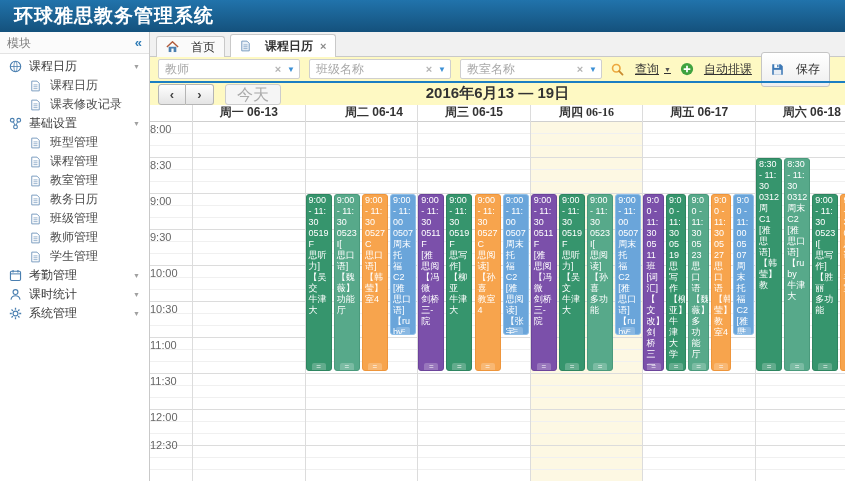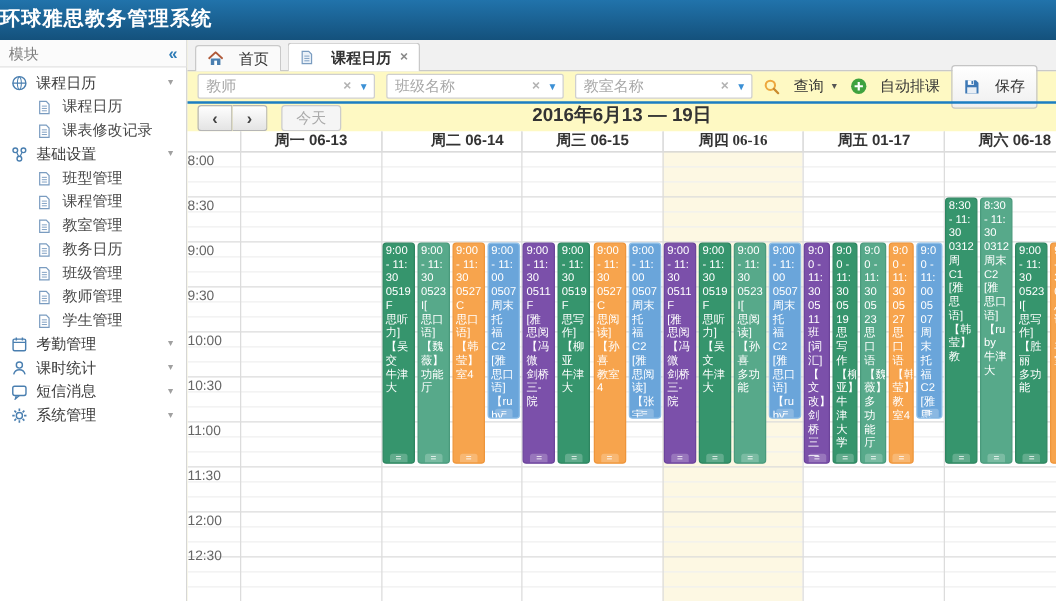--- a/index.html
+++ b/index.html
@@ -1,21 +1,21 @@
 <!DOCTYPE html>
 <html><head>
 <meta charset="utf-8">
 <style>
   html,body{margin:0;padding:0;width:845px;height:481px;overflow:hidden;
     font-family:"Liberation Sans","DejaVu Sans",sans-serif;background:#fff;position:relative;}
   *{box-sizing:border-box;}
   
   .topbar{position:absolute;left:0;top:0;width:845px;height:32px;
-    background:linear-gradient(#2173ab,#14517c);color:#fff;font-size:16px;font-weight:bold;
-    line-height:32px;letter-spacing:1px;}
+    background:linear-gradient(#2173ab,#14517c);color:#fff;font-size:19px;font-weight:bold;
+    line-height:32px;padding-left:14px;letter-spacing:1px;}
   
   .sidebar{position:absolute;left:0;top:32px;width:150px;bottom:0;background:#fff;
     border-right:1px solid #c9c9c9;}
   .side-header{height:22px;line-height:22px;padding:0 7px;color:#808080;font-size:12px;
     border-bottom:1px solid #e3e3e3;background:#fbfbfb;}
   .collapse{float:right;color:#2f7cb6;font-weight:bold;font-size:13px;cursor:pointer;}
   .menu{padding-top:3px;}
   .menu-row{height:19px;display:flex;align-items:center;font-size:12px;color:#3a3a3a;
     padding-left:9px;cursor:pointer;white-space:nowrap;}
   .menu-row.leaf{padding-left:30px;color:#4a4a4a;}
@@ -31,35 +31,35 @@
   .tab.active{background:#fff;height:23px;font-weight:bold;}
   .tab .x{color:#8a8a8a;font-weight:bold;margin-left:2px;font-size:11px;}
   .toolbar{position:absolute;top:25px;left:0;right:0;height:24px;display:flex;
     align-items:center;padding-left:8px;gap:9px;}
   .combo{display:flex;align-items:center;border:1px solid #cfcfcf;border-radius:2px;
     height:20px;width:142px;padding:0 4px;background:#fff;}
   .combo input{border:none;outline:none;flex:1;min-width:0;font-size:12px;color:#555;background:transparent;}
   .combo input::placeholder{color:#a8a8a8;}
   .combo .cx{color:#b3b3b3;font-size:11px;font-weight:bold;padding:0 3px;cursor:pointer;}
   .combo .cv{color:#3b90d5;font-size:8px;padding-left:3px;cursor:pointer;}
-  .btn-link{display:flex;align-items:center;gap:4px;font-size:12px;color:#333;cursor:pointer;background:none;border:none;padding:0;}
+  .btn-link{display:flex;align-items:center;gap:4px;font-size:12px;color:#333;cursor:pointer;background:none;border:none;padding:0;text-decoration:underline;}
   .btn-link .caret2{font-size:7px;color:#555;margin-left:1px;}
   .btn-save{display:flex;align-items:center;gap:5px;font-size:12px;color:#333;cursor:pointer;
     border:1px solid #c5c5c5;border-radius:3px;background:linear-gradient(#ffffff,#efefef);
     padding:0 9px;height:35px;}
   .blueline{position:absolute;top:49px;left:0;right:0;height:2px;background:#1b7ec2;}
   
   .calhead{position:absolute;top:51px;left:0;right:0;height:22px;}
   .navgrp{position:absolute;left:8px;top:1px;display:flex;}
   .navbtn{width:28px;height:21px;border:1px solid #b5b5b5;background:linear-gradient(#fefefe,#e4e4e4);
     color:#444;font-size:13px;line-height:19px;text-align:center;font-weight:bold;cursor:pointer;padding:0;}
   .navbtn.left{border-radius:3px 0 0 3px;}
   .navbtn.right{border-radius:0 3px 3px 0;border-left:none;}
   .todaybtn{position:absolute;left:75px;top:1px;height:21px;border:1px solid #cccccc;
-    background:#f5f5f5;color:#ababab;font-size:12px;padding:0 11px;border-radius:3px;line-height:19px;}
+    background:#f5f5f5;color:#ababab;font-size:16px;padding:0 11px;border-radius:3px;line-height:19px;}
   .caltitle{position:absolute;left:0;right:0;top:0;text-align:center;font-size:15px;
     font-weight:bold;color:#333;line-height:20px;}
   
   .calgrid{position:absolute;top:73px;left:0;right:0;bottom:0;overflow:hidden;background:#fff;}
   .dayhdr{position:absolute;top:0;height:16px;font-size:12px;font-weight:bold;color:#333;
     text-align:center;line-height:15px;border-left:1px solid #dcdcdc;}
   .hline{position:absolute;left:0;right:0;height:0;border-top:1px solid #dcdcdc;}
   .hline.minor{border-top:1px solid #f0f0f0;}
   .hline.hdr{border-top:1px solid #cfcfcf;}
   .vline{position:absolute;top:0;bottom:0;width:0;border-left:1px solid #dcdcdc;}
@@ -200,30 +200,20 @@
         <span class="caret">▼</span>
       </div>
       <div class="menu-row group">
         <span class="mi">
           <svg width="13" height="13" viewBox="0 0 16 16">
             <circle cx="8" cy="5" r="3" fill="none" stroke="#4a7fb0" stroke-width="1.4"></circle>
             <path d="M2.4 14.2c.8-3.4 3-4.6 5.6-4.6s4.8 1.2 5.6 4.6" fill="none" stroke="#4a7fb0" stroke-width="1.4"></path>
           </svg>
         </span>
         <span>课时统计</span>
-        <span class="caret">▼</span>
-      </div>
-      <div class="menu-row group">
-        <span class="mi">
-          <svg width="13" height="13" viewBox="0 0 16 16">
-            <rect x="1.5" y="2.5" width="13" height="9" rx="1.8" fill="none" stroke="#4a7fb0" stroke-width="1.4"></rect>
-            <path d="M5 11.5L4 15l4-3.5" fill="none" stroke="#4a7fb0" stroke-width="1.3"></path>
-          </svg>
-        </span>
-        <span>短信消息</span>
         <span class="caret">▼</span>
       </div>
       <div class="menu-row group">
         <span class="mi">
           <svg width="13" height="13" viewBox="0 0 16 16">
             <circle cx="8" cy="8" r="3" fill="none" stroke="#4a7fb0" stroke-width="1.4"></circle>
             <g stroke="#4a7fb0" stroke-width="1.6">
               <path d="M8 1v2.4M8 12.6V15M1 8h2.4M12.6 8H15M3.1 3.1l1.7 1.7M11.2 11.2l1.7 1.7M12.9 3.1l-1.7 1.7M4.8 11.2l-1.7 1.7"></path>
             </g>
           </svg>
@@ -364,21 +354,21 @@
       <div class="tlabel" style="top: 162px; width: 35px;">10:00</div>
       <div class="tlabel" style="top: 198px; width: 35px;">10:30</div>
       <div class="tlabel" style="top: 234px; width: 35px;">11:00</div>
       <div class="tlabel" style="top: 270px; width: 35px;">11:30</div>
       <div class="tlabel" style="top: 306px; width: 35px;">12:00</div>
       <div class="tlabel" style="top: 334px; width: 35px;">12:30</div>
       <div class="dayhdr" style="left: 42px; width: 112.6px;">周一 06-13</div>
       <div class="dayhdr" style="left: 154.6px; width: 112.6px; padding-left: 25px;">周二 06-14</div>
       <div class="dayhdr" style="left: 267.2px; width: 112.6px;">周三 06-15</div>
       <div class="dayhdr" style="left: 379.8px; width: 112.6px; font-family: Liberation Serif, serif;">周四 06-16</div>
-      <div class="dayhdr" style="left: 492.4px; width: 112.6px;">周五 01-17</div>
+      <div class="dayhdr" style="left: 492.4px; width: 112.6px;">周五 06-17</div>
       <div class="dayhdr" style="left: 605px; width: 112.6px;">周六 06-18</div>
       <div class="ev" style="left: 155.6px; width: 26.15px; top: 89px; height: 177px; background: rgb(54, 149, 109); border-color: rgb(46, 133, 96);">
         <div class="evtxt">9:00 - 11:30
 0519F
 思听力]
 【吴交
 牛津大</div>
         <div class="hdl">=</div>
       </div>
       <div class="ev" style="left: 183.75px; width: 26.15px; top: 89px; height: 177px; background: rgb(87, 169, 138); border-color: rgb(74, 154, 124);">

